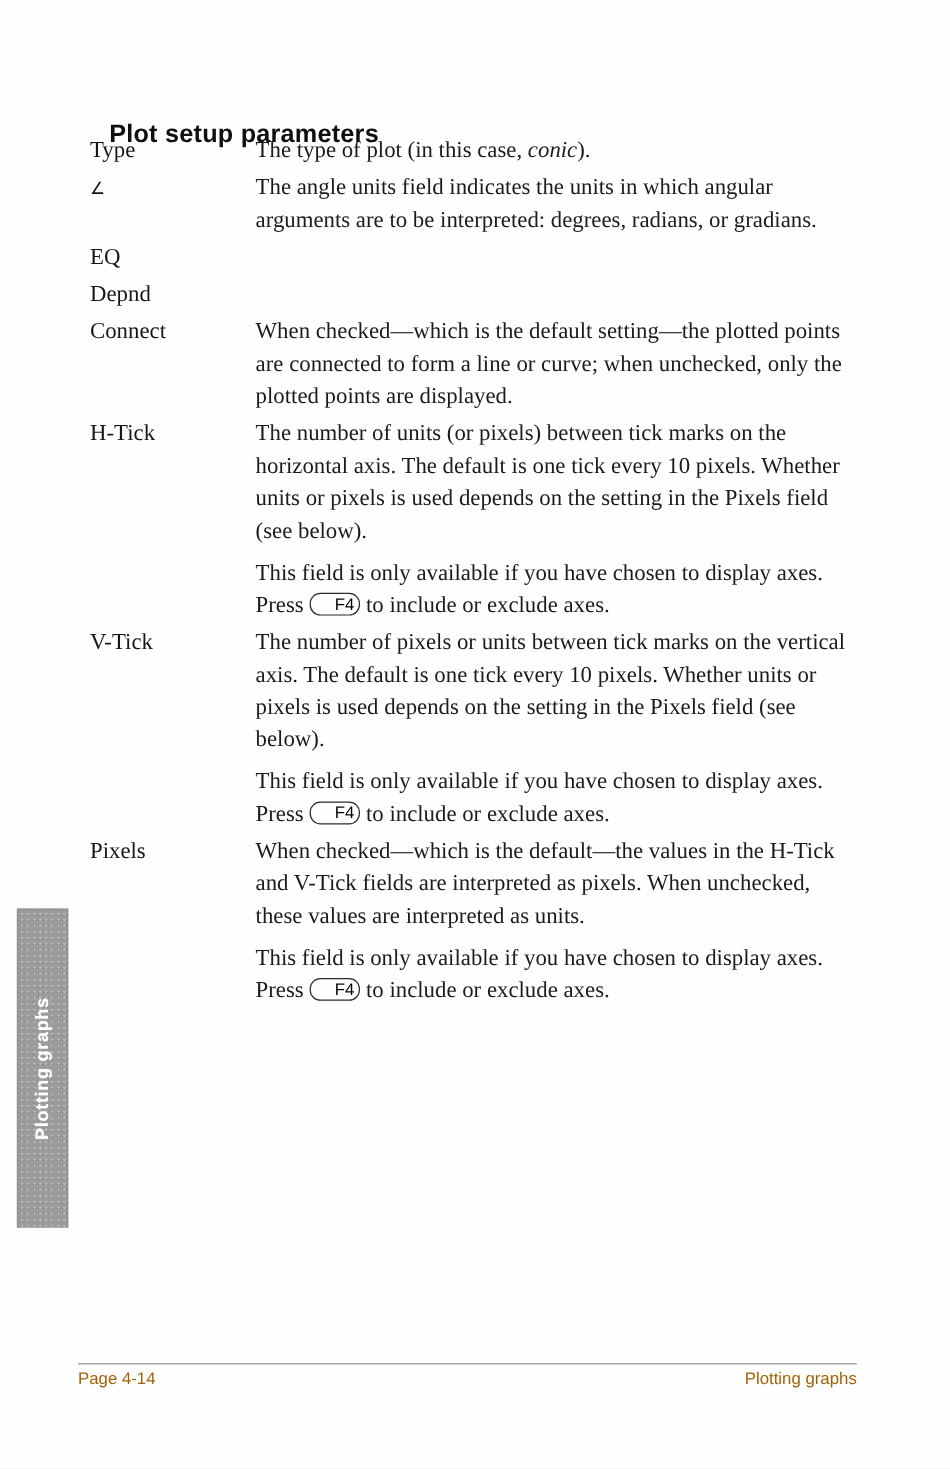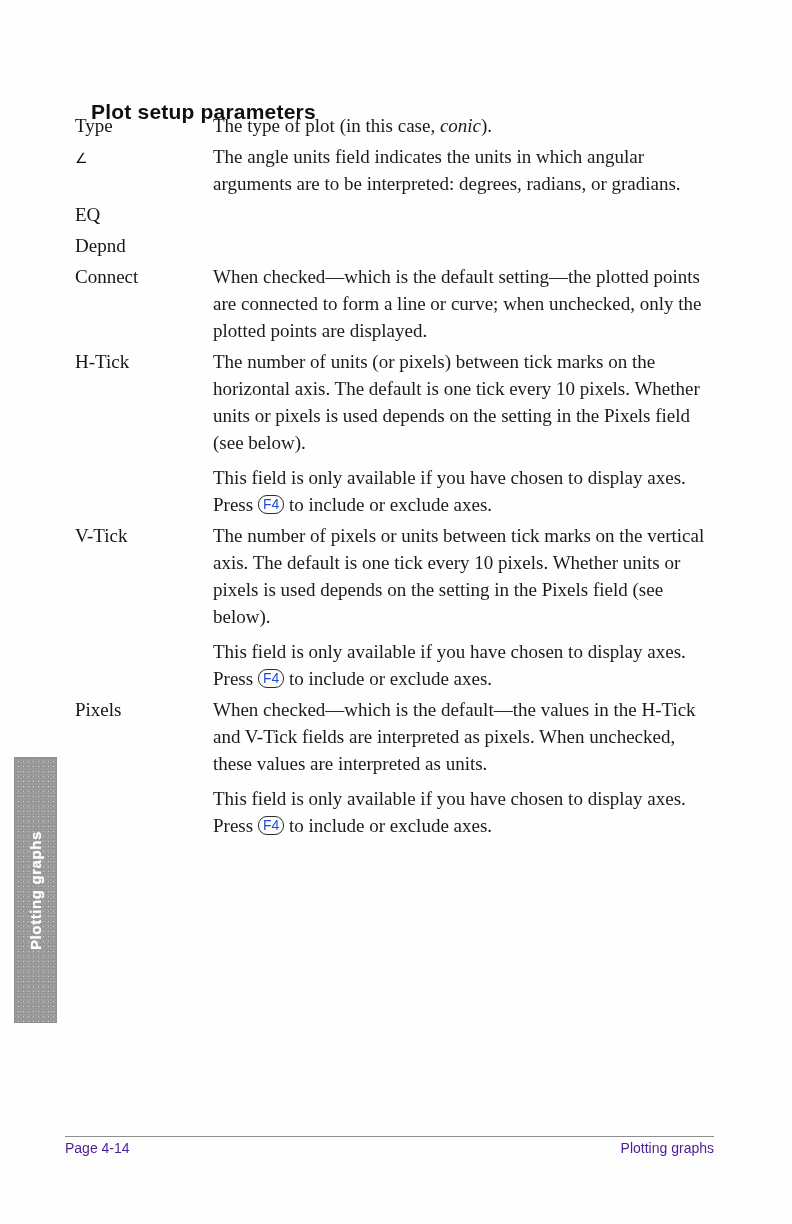--- a/index.html
+++ b/index.html
@@ -21,22 +21,22 @@
   .term{
     flex:0 0 138px;width:138px;font-size:19px;line-height:27px;color:#161616;
   }
   .term.angle{font-size:14px;line-height:27px;padding-top:2px;color:#111;}
   .defs{flex:1;}
   .defs p{margin:0 0 8px 0;font-size:19px;line-height:27px;color:#1b1b1b;}
   .defs p:last-child{margin-bottom:0;}
   .defs em{font-style:italic;}
   .key{
     display:inline-block;font-family:"Liberation Sans", sans-serif;
-    font-size:14px;line-height:16px;color:#1d4ed8;
-    border:1.4px solid #2a2a2a;border-radius:9px;padding:0 4px 1px 4px;
+    font-size:14px;line-height:16px;color:#000000;
+    border:1.4px solid #2a2a2a;border-radius:9px;padding:0 4px 1px 20px;
     transform:translateY(-2px);
   }
   .sidebar-tab{
     position:absolute;left:14px;top:757px;width:43px;height:266px;
     background-color:#9c9c9c;
     background-image:
       radial-gradient(#707070 18%, rgba(0,0,0,0) 20%),
       radial-gradient(#cdcdcd 16%, rgba(0,0,0,0) 18%),
       radial-gradient(#858585 15%, rgba(0,0,0,0) 17%);
     background-size:4px 4px,5px 5px,3px 3px;
@@ -45,21 +45,21 @@
     box-shadow:0 0 0 1px rgba(120,120,120,0.35) inset;
   }
   .tab-text{
     writing-mode:vertical-rl;transform:rotate(180deg);
     color:#ffffff;font-family:"Liberation Sans", sans-serif;
     font-size:15px;font-weight:bold;letter-spacing:0.6px;white-space:nowrap;
     text-shadow:0 0 1px rgba(255,255,255,0.6);
   }
   .footer{
     position:absolute;left:65px;right:78px;top:1136px;
-    font-family:"Liberation Sans", sans-serif;font-size:14px;color:#4c1d95;
+    font-family:"Liberation Sans", sans-serif;font-size:14px;color:#a16207;
   }
   .footer-rule{border-top:1.3px solid #8f8f8f;margin-bottom:3px;}
   .footer-row{display:flex;justify-content:space-between;align-items:baseline;}
 </style>
 </head>
 <body>
 
 <div class="page">
 
   <div class="sidebar-tab">

